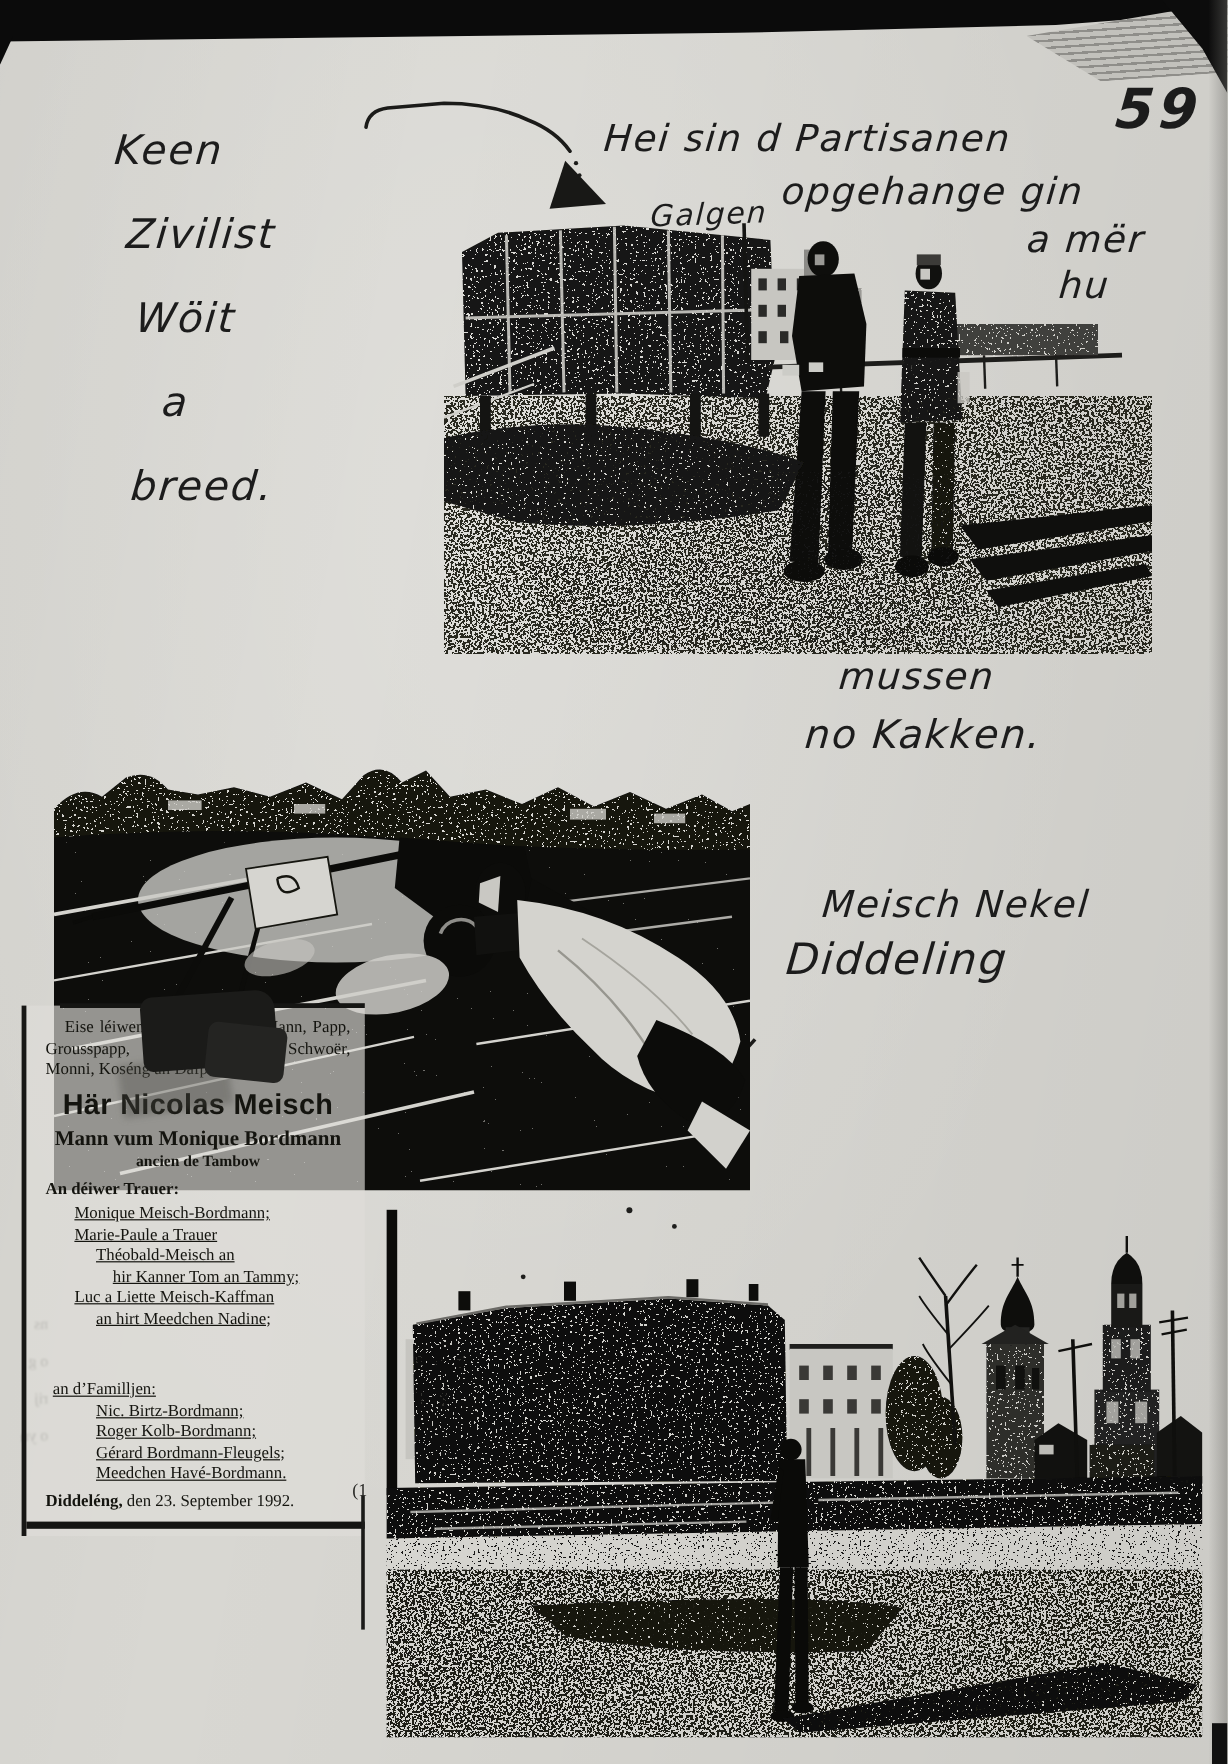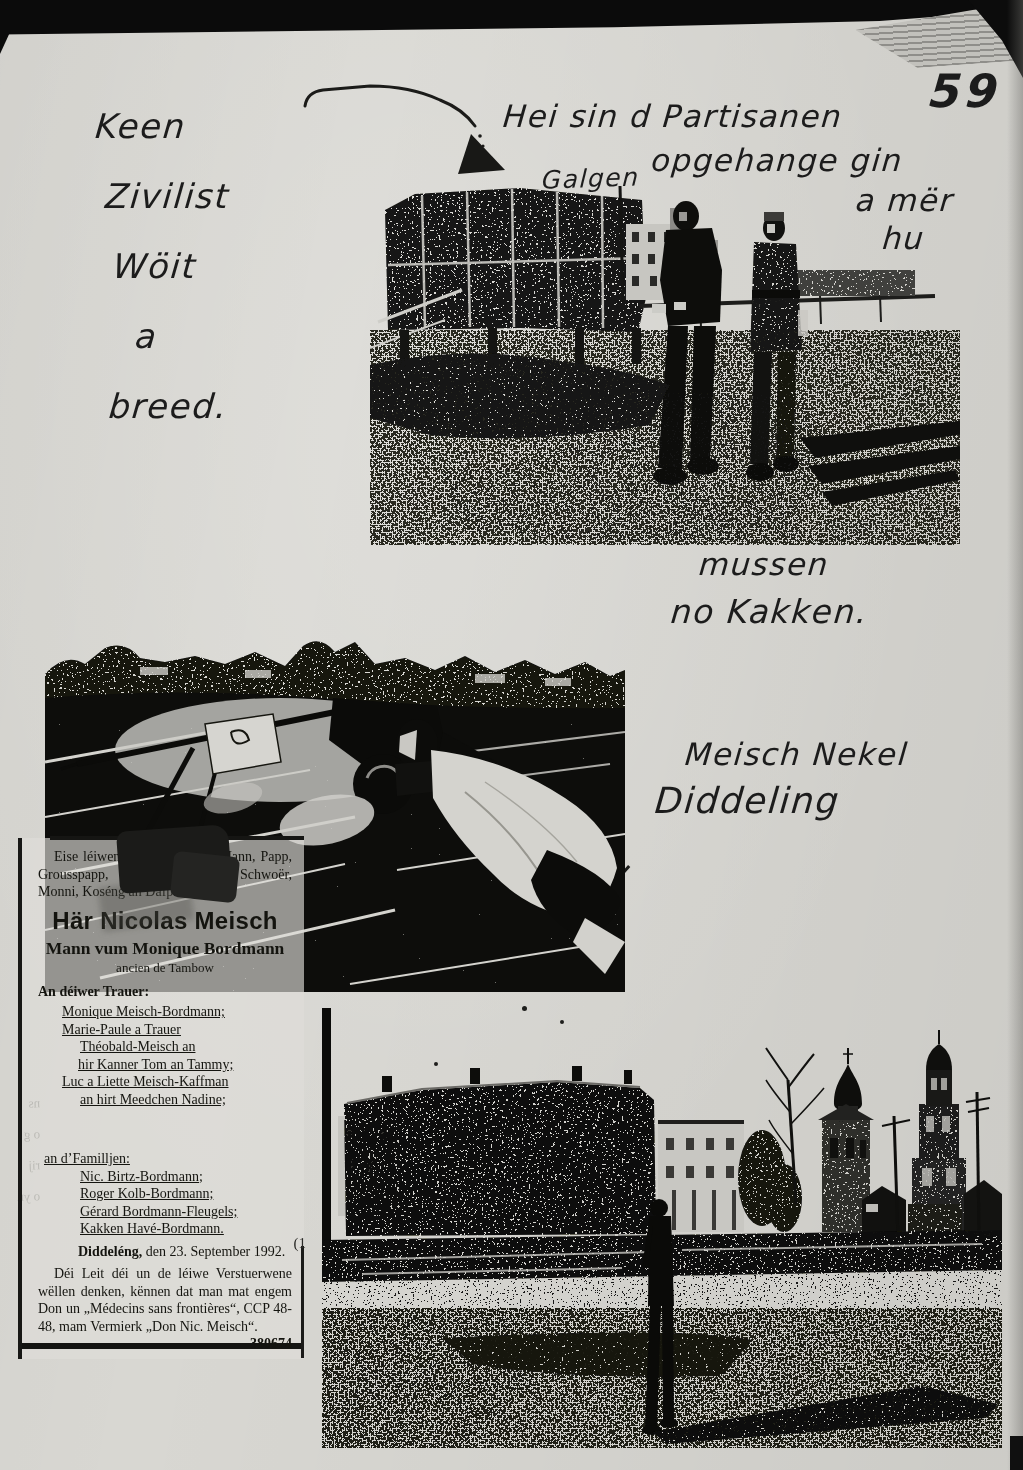--- a/index.html
+++ b/index.html
@@ -66,25 +66,25 @@
                   border-radius:10px 16px 12px 8px;transform:rotate(-4deg);}
   .clip-redaction2{position:absolute;left:150px;top:16px;width:66px;height:46px;background:#242422;
                   border-radius:8px;transform:rotate(6deg);}
   .clip-smudge{position:absolute;left:78px;top:44px;width:92px;height:44px;background:rgba(75,74,70,.35);
                filter:blur(3px);transform:rotate(-8deg);}
   .clip-rightline{position:absolute;right:0;top:408px;height:112px;width:3px;background:#1b1b19;}
   .clip-mark-right{position:absolute;right:-2px;top:396px;font-size:15px;color:#2a2a27;}
   .c-name{font-family:"Liberation Sans",sans-serif;font-size:24px;font-weight:bold;text-align:center;
           margin:4px 0 2px 0;letter-spacing:.3px;}
   .c-spouse{font-size:17.5px;font-weight:bold;text-align:center;margin:0 0 1px 0;}
-  .c-origin{font-size:13px;font-weight:normal;text-align:center;margin:0 0 6px 0;}
+  .c-origin{font-size:13px;font-weight:bold;text-align:center;margin:0 0 6px 0;}
   .c-trauer{font-weight:bold;margin:2px 0 3px 0 !important;}
   .m-line{white-space:nowrap;text-decoration:underline;}
-  .ind0{margin-left:6px;margin-top:42px;} .ind1{margin-left:24px;} .ind2{margin-left:42px;} .ind3{margin-left:40px;}
-  .b{font-weight:bold;margin-left:40px;}
+  .ind0{margin-left:6px;margin-top:42px;} .ind1{margin-left:24px;} .ind2{margin-left:42px;} .ind3{margin-left:56px;}
+  .b{font-weight:bold;}
   .c-ref{float:right;font-weight:bold;}
   
   .left-bleed{position:absolute;left:0px;top:1096px;width:40px;color:rgba(45,45,42,.55);
               font-family:"Liberation Serif",serif;font-size:13px;filter:blur(.7px);}
   .left-bleed div{margin-bottom:15px;transform:scaleX(-1) rotate(2deg);}
   .dust{position:absolute;background:#1e1e1c;border-radius:50%;}
 </style>
 </head>
 <body>
 
@@ -445,24 +445,23 @@
         <div class="m-line ind1">Monique Meisch-Bordmann;</div>
         <div class="m-line ind1">Marie-Paule a Trauer</div>
         <div class="m-line ind2">Théobald-Meisch an</div>
         <div class="m-line ind3">hir Kanner Tom an Tammy;</div>
         <div class="m-line ind1">Luc a Liette Meisch-Kaffman</div>
         <div class="m-line ind2">an hirt Meedchen Nadine;</div>
         <div class="m-line ind0">an d’Familljen:</div>
         <div class="m-line ind2">Nic. Birtz-Bordmann;</div>
         <div class="m-line ind2">Roger Kolb-Bordmann;</div>
         <div class="m-line ind2">Gérard Bordmann-Fleugels;</div>
-        <div class="m-line ind2">Kakken Havé-Bordmann.</div>
+        <div class="m-line ind2">Meedchen Havé-Bordmann.</div>
       </div>
     <p style="margin-top:5px"><span class="b">Diddeléng,</span><span> den 23. September 1992.</span></p>
-    <p class="c-indent"><span>Déi Leit déi un de léiwe Verstuerwene wëllen denken, kënnen dat man mat engem Don un „Médecins sans frontières“, CCP 48-48, mam Vermierk „Don Nic. Meisch“.</span> <span class="c-ref">380674</span></p>
     <div class="clip-botline"></div>
     <div class="clip-rightline"></div>
     <div class="clip-mark-right">(1</div>
     <div class="clip-smudge"></div>
     <div class="clip-redaction"></div>
     <div class="clip-redaction2"></div>
   </div>
 
 </div>
 

